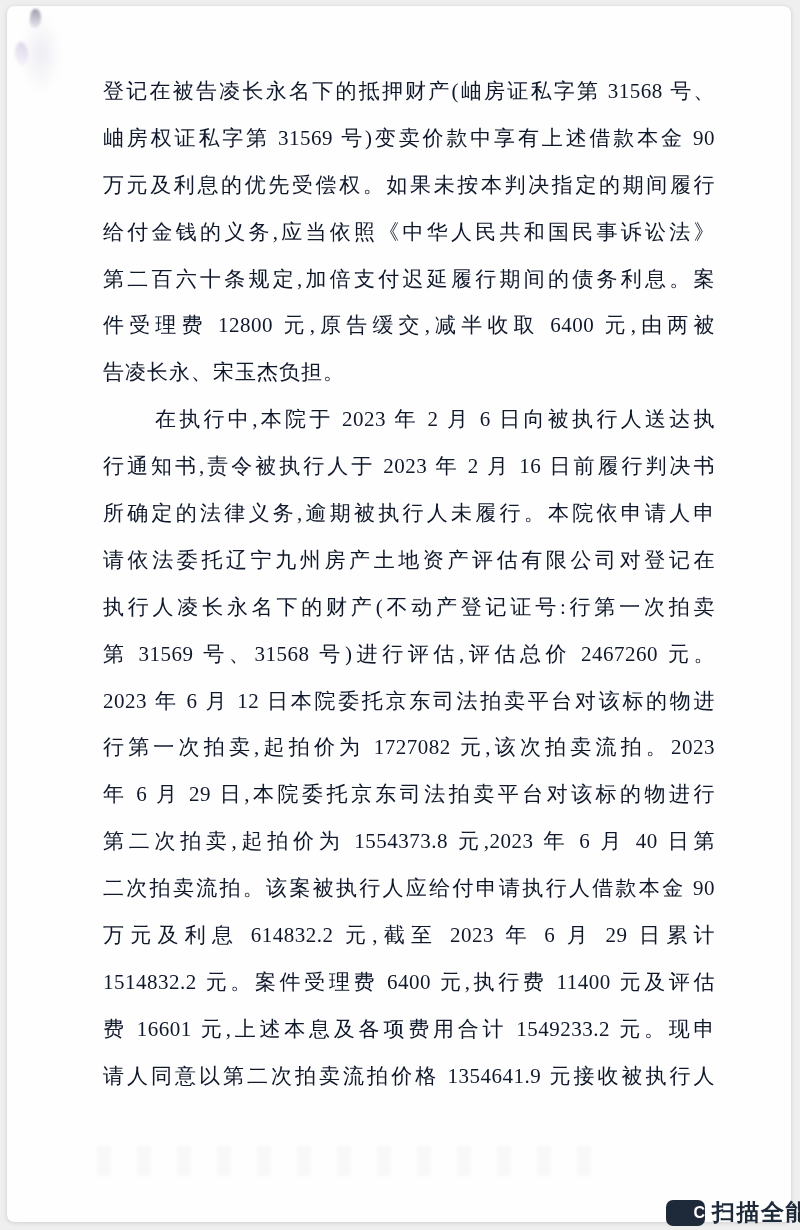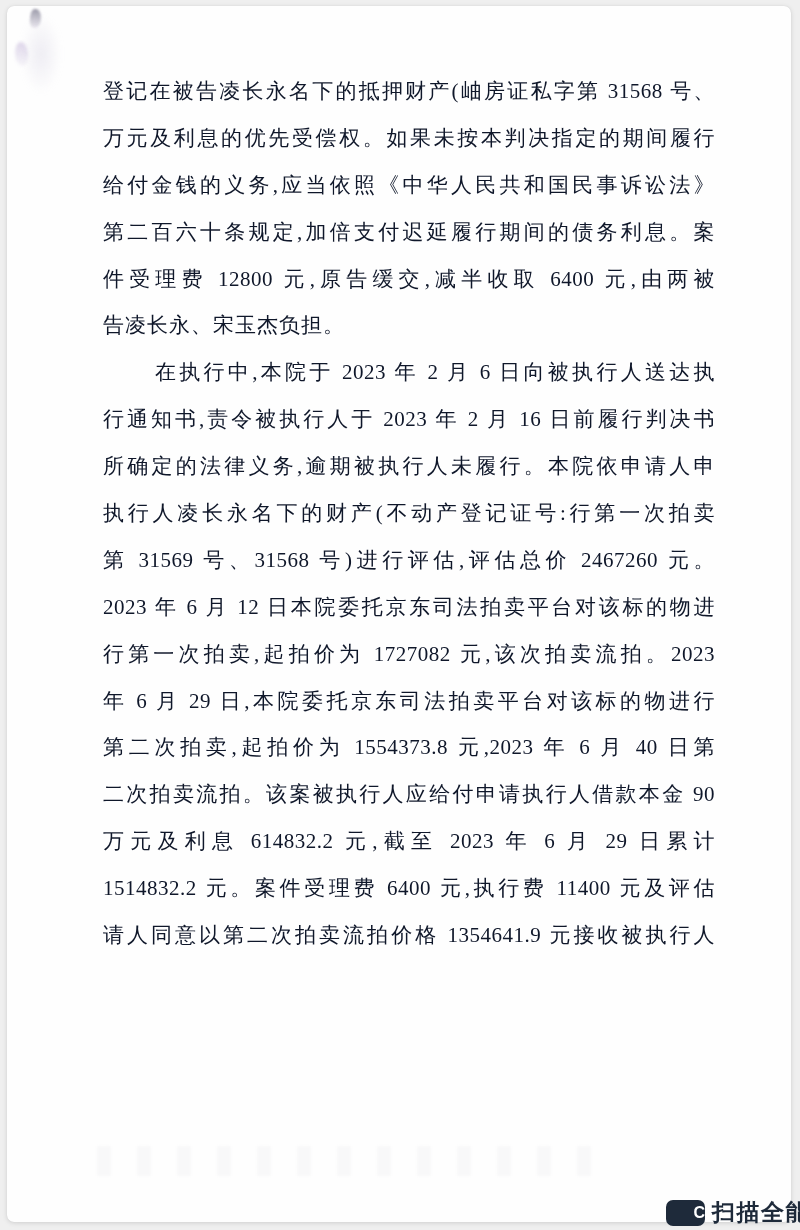--- a/index.html
+++ b/index.html
@@ -123,37 +123,40 @@
 
 <div class="canvas">
   <div class="page">
     <div class="smudge-c"></div>
     <div class="smudge-a"></div>
     <div class="smudge-b"></div>
     <div class="grain"></div>
 
     <div class="textblock">
       <div class="line">登记在被告凌长永名下的抵押财产(岫房证私字第 31568 号、</div>
+      <div class="line">岫房权证私字第 31569 号)变卖价款中享有上述借款本金 90</div>
       <div class="line">万元及利息的优先受偿权。如果未按本判决指定的期间履行</div>
       <div class="line">给付金钱的义务,应当依照《中华人民共和国民事诉讼法》</div>
       <div class="line">第二百六十条规定,加倍支付迟延履行期间的债务利息。案</div>
       <div class="line">件受理费 12800 元,原告缓交,减半收取 6400 元,由两被</div>
       <div class="line short">告凌长永、宋玉杰负担。</div>
       <div class="line indent">在执行中,本院于 2023 年 2 月 6 日向被执行人送达执</div>
       <div class="line">行通知书,责令被执行人于 2023 年 2 月 16 日前履行判决书</div>
       <div class="line">所确定的法律义务,逾期被执行人未履行。本院依申请人申</div>
+      <div class="line">请依法委托辽宁九州房产土地资产评估有限公司对登记在</div>
       <div class="line">执行人凌长永名下的财产(不动产登记证号:行第一次拍卖</div>
       <div class="line">第 31569 号、31568 号)进行评估,评估总价 2467260 元。</div>
       <div class="line">2023 年 6 月 12 日本院委托京东司法拍卖平台对该标的物进</div>
       <div class="line">行第一次拍卖,起拍价为 1727082 元,该次拍卖流拍。2023</div>
       <div class="line">年 6 月 29 日,本院委托京东司法拍卖平台对该标的物进行</div>
       <div class="line">第二次拍卖,起拍价为 1554373.8 元,2023 年 6 月 40 日第</div>
       <div class="line">二次拍卖流拍。该案被执行人应给付申请执行人借款本金 90</div>
       <div class="line">万元及利息 614832.2 元,截至 2023 年 6 月 29 日累计</div>
       <div class="line">1514832.2 元。案件受理费 6400 元,执行费 11400 元及评估</div>
+      <div class="line">费 16601 元,上述本息及各项费用合计 1549233.2 元。现申</div>
       <div class="line">请人同意以第二次拍卖流拍价格 1354641.9 元接收被执行人</div>
     </div>
   </div>
 
   <div class="watermark">
     <div class="wm-badge">CS</div>
     <div class="wm-label">扫描全能王</div>
   </div>
 </div>
 

